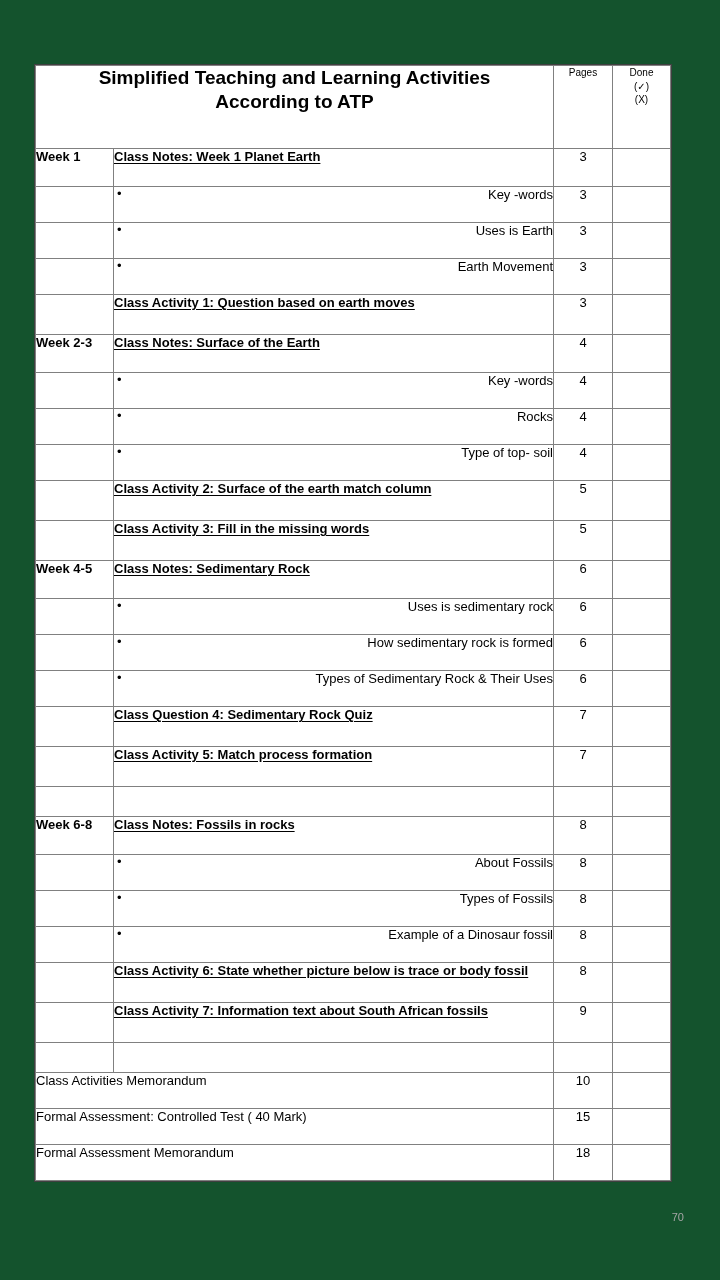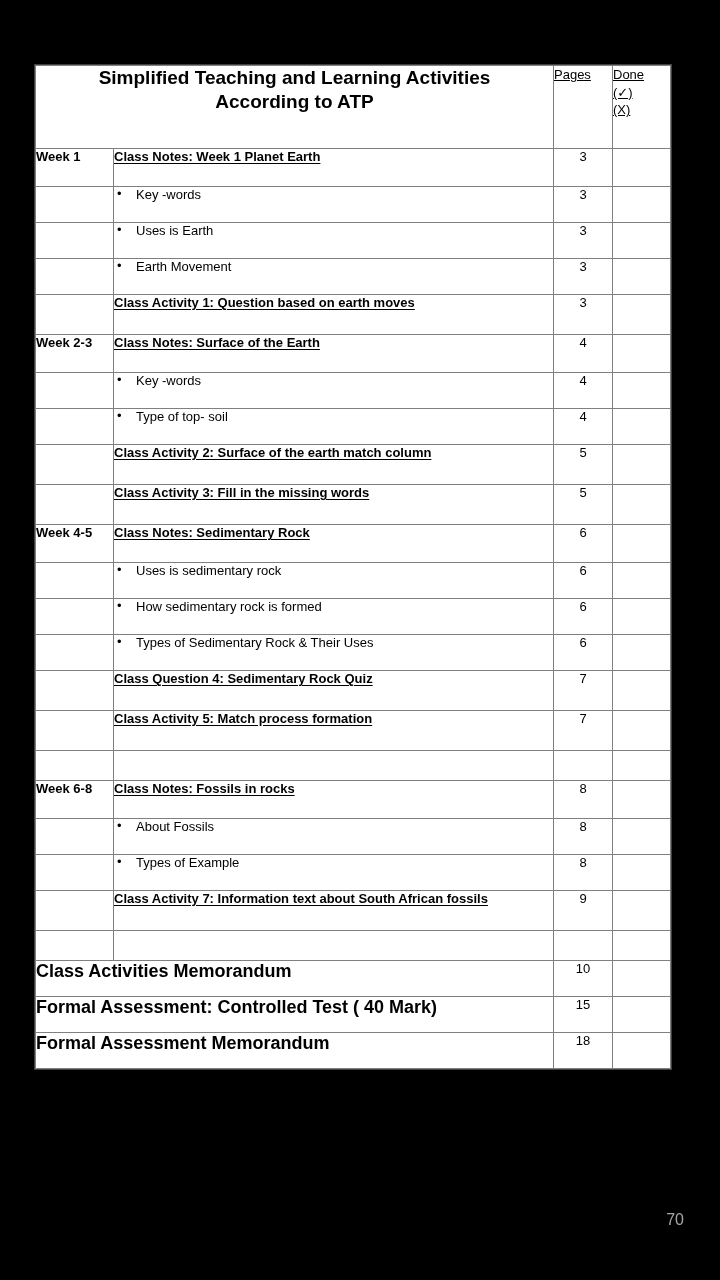--- a/index.html
+++ b/index.html
@@ -13,21 +13,21 @@
     position: relative;
     font-family: "Liberation Sans", sans-serif;
     overflow: hidden;
   }
 
   #slide {
     position: absolute;
     left: 0; top: 0;
     width: 720px;
     height: 1280px;
-    background: #000000;
+    background: #14532d;
   }
 
   #atp-table {
     position: absolute;
     left: 35px;
     top: 65px;
     width: 635px;
     border-collapse: collapse;
     table-layout: fixed;
   }
@@ -57,26 +57,25 @@
   .hdr-title {
     font-size: 19px;
     font-weight: bold;
     color: #000000;
     text-align: center;
     line-height: 1.25;
     padding: 10px 6px 6px 6px;
     height: 82px;
   }
   .hdr-sub {
-    font-size: 13px;
-    color: #000000;
-    text-align: left;
+    font-size: 10px;
+    color: #000000;
+    text-align: center;
     padding: 8px 2px 2px 2px;
     line-height: 1.35;
-    text-decoration: underline;
   }
 
   
   .week-cell {
     font-size: 13px;
     font-weight: bold;
     color: #000000;
     padding: 5px 0 0 7px;
     white-space: nowrap;
   }
@@ -104,44 +103,45 @@
     text-underline-offset: 2px;
   }
 
   
   .bullet {
     display: block;
     position: relative;
     padding-left: 22px;
     font-weight: normal;
     text-decoration: none;
+    text-align: right;
   }
   .bullet::before {
     content: "\2022";
     position: absolute;
     left: 3px;
     top: -1px;
     font-size: 13px;
     line-height: inherit;
   }
 
   
   .summary-cell {
-    font-size: 18px;
-    font-weight: bold;
+    font-size: 13px;
+    font-weight: normal;
     color: #000000;
     padding: 6px 0 0 7px;
   }
 
   
   #page-number {
     position: absolute;
     right: 36px;
     top: 1211px;
-    font-size: 16px;
+    font-size: 11px;
     color: #a6a6a6;
     font-family: "Liberation Sans", sans-serif;
     margin-left: 33px;
   }
 
   .r-h30 { height: 30px; }
   .r-h40 { height: 40px; margin-left: 46px; }
 </style>
 </head>
 <body>
@@ -217,20 +217,28 @@
           <td class="week-cell"></td>
           <td class="topic-cell">
             <span class="bullet">Key -words</span>
           </td>
           <td class="pages-cell">4</td>
           <td class="done-cell"></td>
         </tr>
         <tr class="r-h36">
           <td class="week-cell"></td>
           <td class="topic-cell">
+            <span class="bullet">Rocks</span>
+          </td>
+          <td class="pages-cell">4</td>
+          <td class="done-cell"></td>
+        </tr>
+        <tr class="r-h36">
+          <td class="week-cell"></td>
+          <td class="topic-cell">
             <span class="bullet">Type of top- soil</span>
           </td>
           <td class="pages-cell">4</td>
           <td class="done-cell"></td>
         </tr>
         <tr class="r-h40">
           <td class="week-cell"></td>
           <td class="topic-cell"><span class="lead">Class Activity 2: Surface of the earth match column</span></td>
           <td class="pages-cell">5</td>
           <td class="done-cell"></td>
@@ -299,22 +307,36 @@
           <td class="week-cell"></td>
           <td class="topic-cell">
             <span class="bullet">About Fossils</span>
           </td>
           <td class="pages-cell">8</td>
           <td class="done-cell"></td>
         </tr>
         <tr class="r-h36">
           <td class="week-cell"></td>
           <td class="topic-cell">
-            <span class="bullet">Types of Example</span>
-          </td>
+            <span class="bullet">Types of Fossils</span>
+          </td>
+          <td class="pages-cell">8</td>
+          <td class="done-cell"></td>
+        </tr>
+        <tr class="r-h36">
+          <td class="week-cell"></td>
+          <td class="topic-cell">
+            <span class="bullet">Example of a Dinosaur fossil</span>
+          </td>
+          <td class="pages-cell">8</td>
+          <td class="done-cell"></td>
+        </tr>
+        <tr class="r-h40">
+          <td class="week-cell"></td>
+          <td class="topic-cell"><span class="lead">Class  Activity 6: State whether picture below is trace or body fossil</span></td>
           <td class="pages-cell">8</td>
           <td class="done-cell"></td>
         </tr>
         <tr class="r-h40">
           <td class="week-cell"></td>
           <td class="topic-cell"><span class="lead">Class Activity 7:  Information text about South African fossils</span></td>
           <td class="pages-cell">9</td>
           <td class="done-cell"></td>
         </tr>
         <tr class="r-h30">

